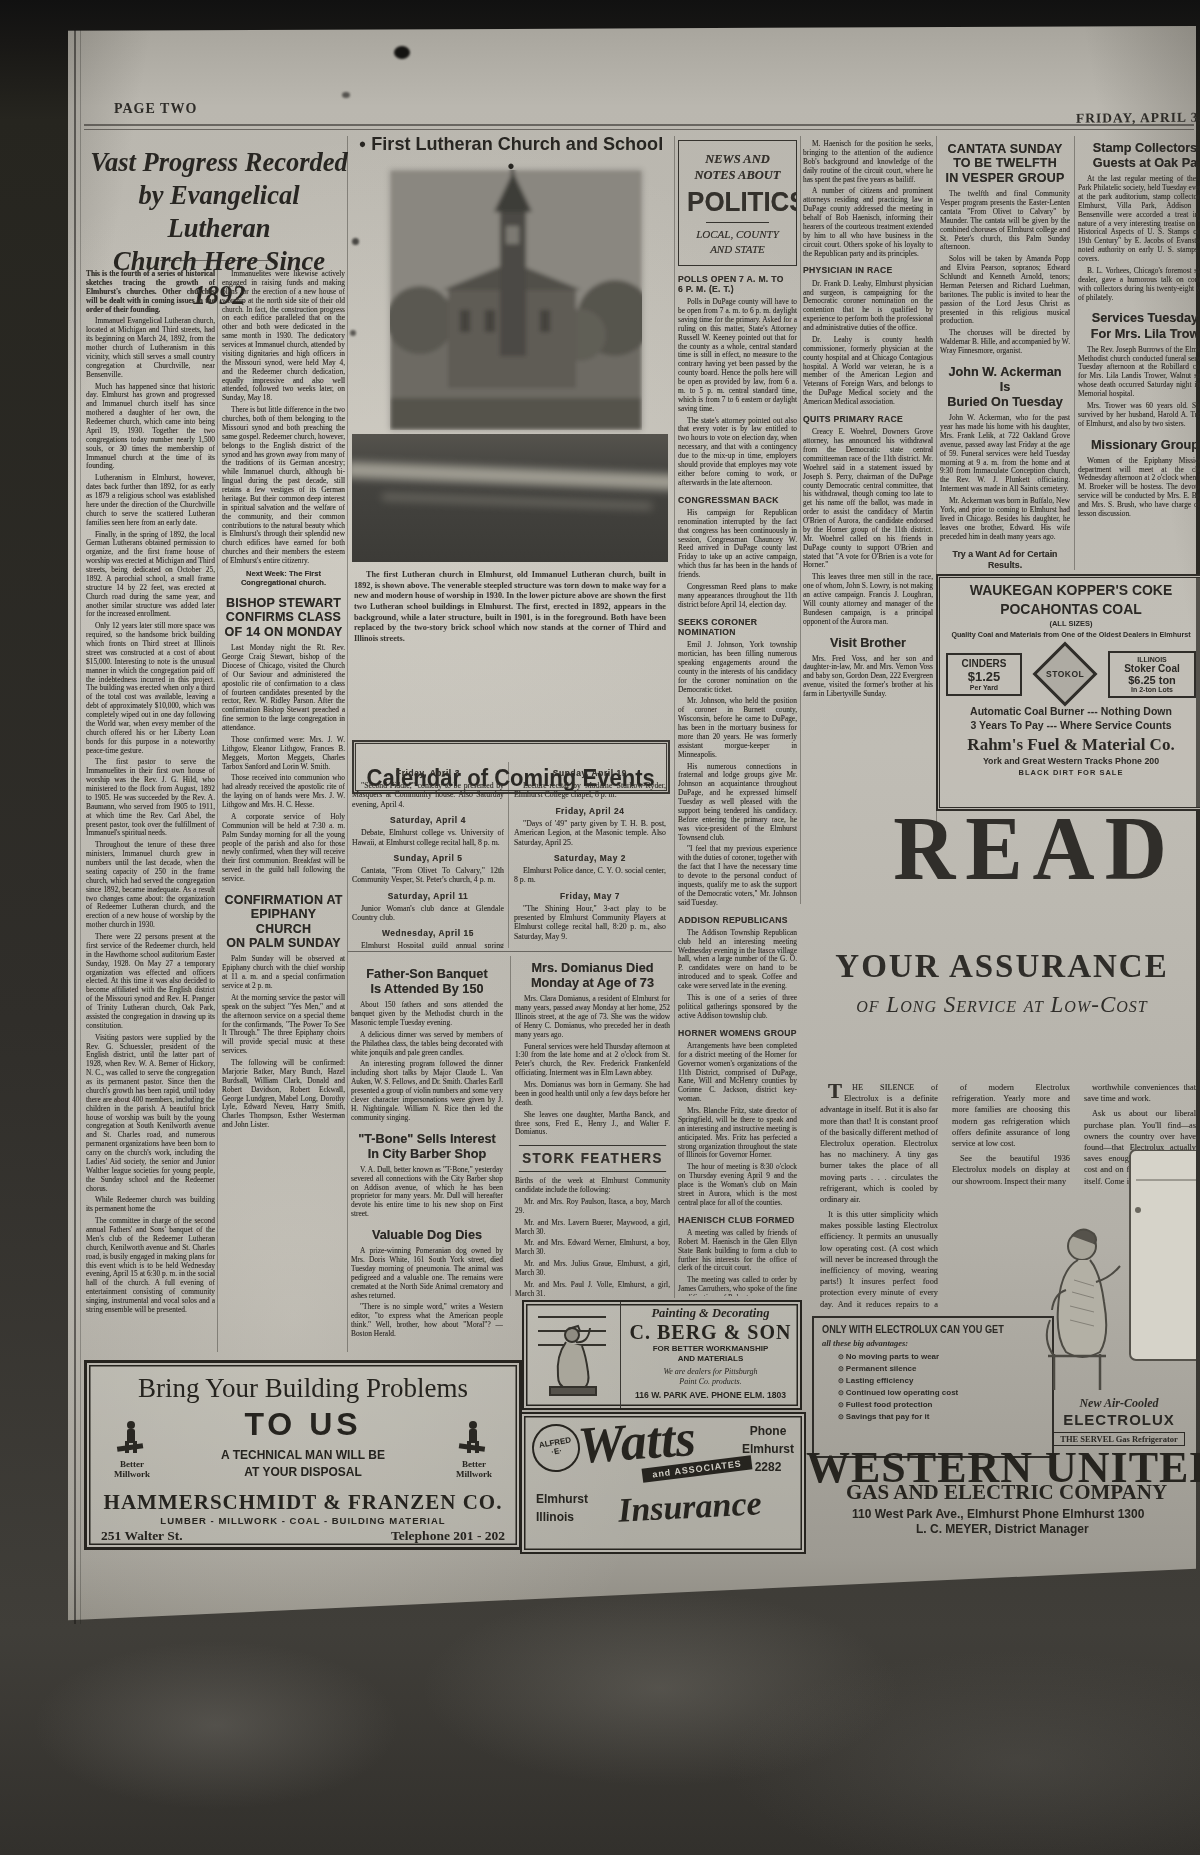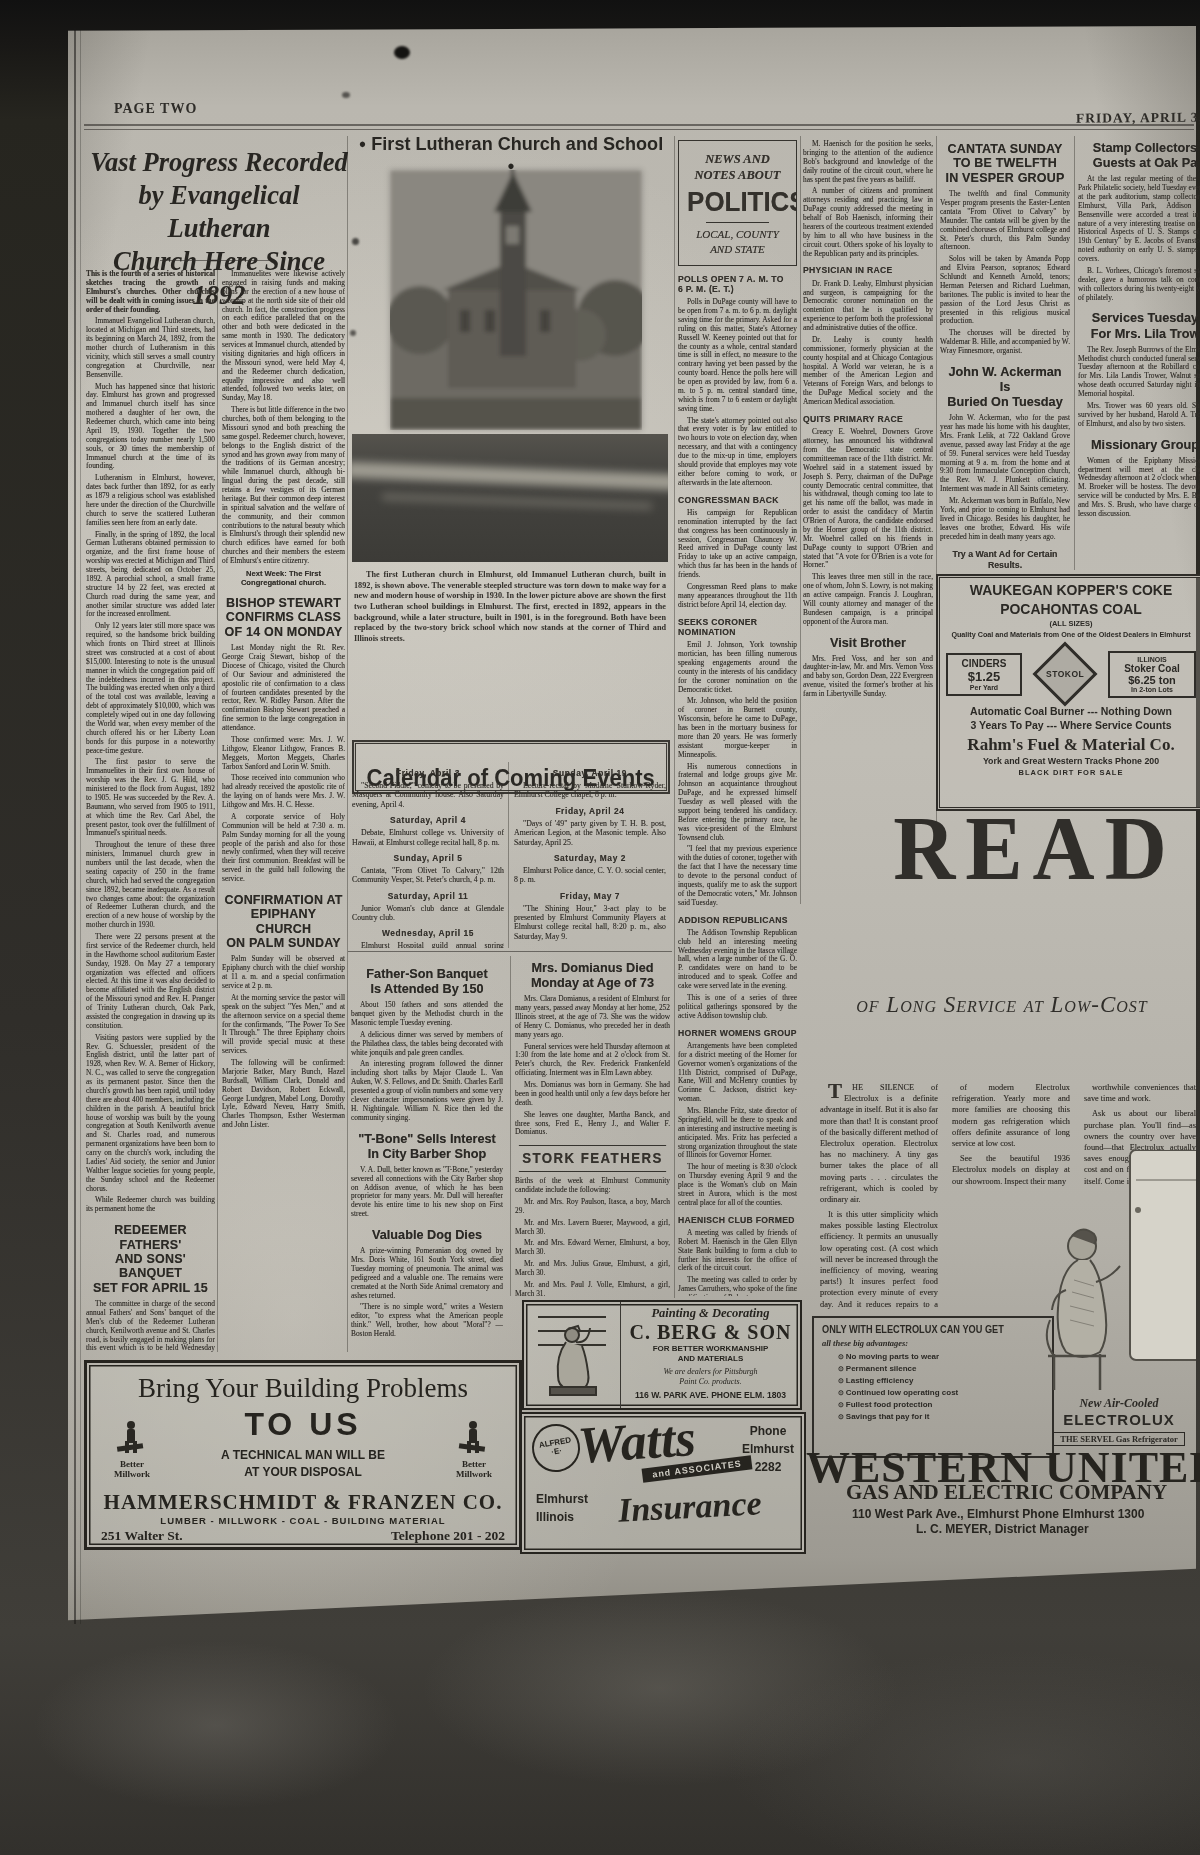--- a/index.html
+++ b/index.html
@@ -187,23 +187,20 @@
         <p>Much has happened since that historic day. Elmhurst has grown and progressed and Immanuel church itself has since mothered a daughter of her own, the Redeemer church, which came into being April 19, 1930. Together the two congregations today number nearly 1,500 souls, or 30 times the membership of Immanuel church at the time of its founding.</p>
         <p>Lutheranism in Elmhurst, however, dates back further than 1892, for as early as 1879 a religious school was established here under the direction of the Churchville church to serve the scattered Lutheran families seen here from an early date.</p>
         <p>Finally, in the spring of 1892, the local German Lutherans obtained permission to organize, and the first frame house of worship was erected at Michigan and Third streets, being dedicated on October 25, 1892. A parochial school, a small frame structure 14 by 22 feet, was erected at Church road during the same year, and another similar structure was added later for the increased enrollment.</p>
         <p>Only 12 years later still more space was required, so the handsome brick building which fronts on Third street at Illinois street was constructed at a cost of about $15,000. Interesting to note is the unusual manner in which the congregation paid off the indebtedness incurred in this project. The building was erected when only a third of the total cost was available, leaving a debt of approximately $10,000, which was completely wiped out in one day following the World war, when every member of the church offered his or her Liberty Loan bonds for this purpose in a noteworthy peace-time gesture.</p>
         <p>The first pastor to serve the Immanuelites in their first own house of worship was the Rev. J. G. Hild, who ministered to the flock from August, 1892 to 1905. He was succeeded by the Rev. A. Baumann, who served from 1905 to 1911, at which time the Rev. Carl Abel, the present pastor, took over the fulfillment of Immanuel's spiritual needs.</p>
         <p>Throughout the tenure of these three ministers, Immanuel church grew in numbers until the last decade, when the seating capacity of 250 in the frame church, which had served the congregation since 1892, became inadequate. As a result two changes came about: the organization of Redeemer Lutheran church, and the erection of a new house of worship by the mother church in 1930.</p>
         <p>There were 22 persons present at the first service of the Redeemer church, held in the Hawthorne school auditorium Easter Sunday, 1928. On May 27 a temporary organization was effected and officers elected. At this time it was also decided to become affiliated with the English district of the Missouri synod and Rev. H. Pranger of Trinity Lutheran church, Oak Park, assisted the congregation in drawing up its constitution.</p>
         <p>Visiting pastors were supplied by the Rev. G. Schuessler, president of the English district, until the latter part of 1928, when Rev. W. A. Berner of Hickory, N. C., was called to serve the congregation as its permanent pastor. Since then the church's growth has been rapid, until today there are about 400 members, including the children in the parish. A beautiful brick house of worship was built by the young congregation at South Kenilworth avenue and St. Charles road, and numerous permanent organizations have been born to carry on the church's work, including the Ladies' Aid society, the senior and Junior Walther league societies for young people, the Sunday school and the Redeemer chorus.</p>
         <p>While Redeemer church was building its permanent home the</p>
       </div>
-    <div class="cap-head-lg">REDEEMER FATHERS'
-AND SONS' BANQUET
-SET FOR APRIL 15</div>
     <div>
         <p>The committee in charge of the second annual Fathers' and Sons' banquet of the Men's club of the Redeemer Lutheran church, Kenilworth avenue and St. Charles road, is busily engaged in making plans for this event which is to be held Wednesday evening, April 15 at 6:30 p. m. in the social hall of the church. A full evening of entertainment consisting of community singing, instrumental and vocal solos and a string ensemble will be presented.</p>
       </div>
   </div>
 
   <div class="t body-col" style="left:222px;top:270px;width:123px;height:1082px;">
     <div>
         <p>Immanuelites were likewise actively engaged in raising funds and making plans for the erection of a new house of worship at the north side site of their old church. In fact, the construction progress on each edifice paralleled that on the other and both were dedicated in the same month in 1930. The dedicatory services at Immanuel church, attended by visiting dignitaries and high officers in the Missouri synod, were held May 4, and the Redeemer church dedication, equally impressive and also well attended, followed two weeks later, on Sunday, May 18.</p>
         <p>There is but little difference in the two churches, both of them belonging to the Missouri synod and both preaching the same gospel. Redeemer church, however, belongs to the English district of the synod and has grown away from many of the traditions of its German ancestry; while Immanuel church, although bi-lingual during the past decade, still retains a few vestiges of its German heritage. But their common deep interest in spiritual salvation and the welfare of the community, and their common contributions to the natural beauty which is Elmhurst's through their splendid new church edifices have earned for both churches and their members the esteem of Elmhurst's entire citizenry.</p>
       </div>
@@ -439,20 +436,21 @@
       </div>
     </div>
     <div class="burner pre">Automatic Coal Burner --- Nothing Down
 3 Years To Pay --- Where Service Counts</div>
     <div class="rahm">Rahm's Fuel &amp; Material Co.</div>
     <div class="tracks">York and Great Western Tracks        Phone 200</div>
     <div class="dirt">BLACK DIRT FOR SALE</div>
   </div>
 
   <div class="t" id="elux-read">READ</div>
+  <div class="t" id="elux-line3">YOUR ASSURANCE</div>
   <div class="t" id="elux-line4">of Long Service at Low-Cost</div>
   <div class="t body-col elux-col" id="elux-c1" style="left:820px;top:1082px;width:118px;height:228px;">
       <p>THE SILENCE of Electrolux is a definite advantage in itself. But it is also far more than that! It is constant proof of the basically different method of Electrolux operation. Electrolux has no machinery. A tiny gas burner takes the place of all moving parts . . . circulates the refrigerant, which is cooled by ordinary air.</p>
       <p>It is this utter simplicity which makes possible lasting Electrolux efficiency. It permits an unusually low operating cost. (A cost which will never be increased through the inefficiency of moving, wearing parts!) It insures perfect food protection every minute of every day. And it reduces repairs to a minimum.</p>
     </div>
   <div class="t body-col elux-col" style="left:952px;top:1082px;width:118px;height:170px;">
       <p>of modern Electrolux refrigeration. Yearly more and more families are choosing this modern gas refrigeration which offers definite assurance of long service at low cost.</p>
       <p>See the beautiful 1936 Electrolux models on display at our showroom. Inspect their many</p>
     </div>
   <div class="t body-col elux-col" style="left:1084px;top:1082px;width:112px;height:150px;">

